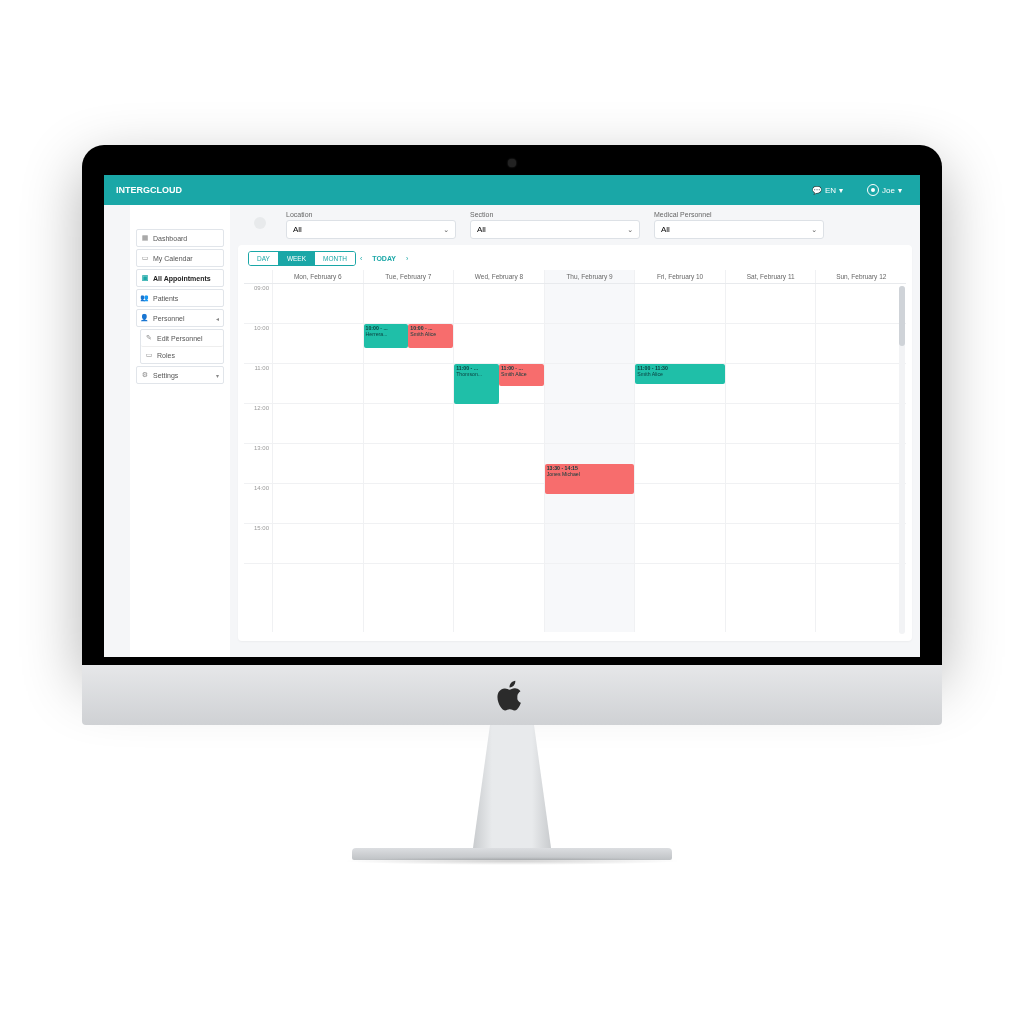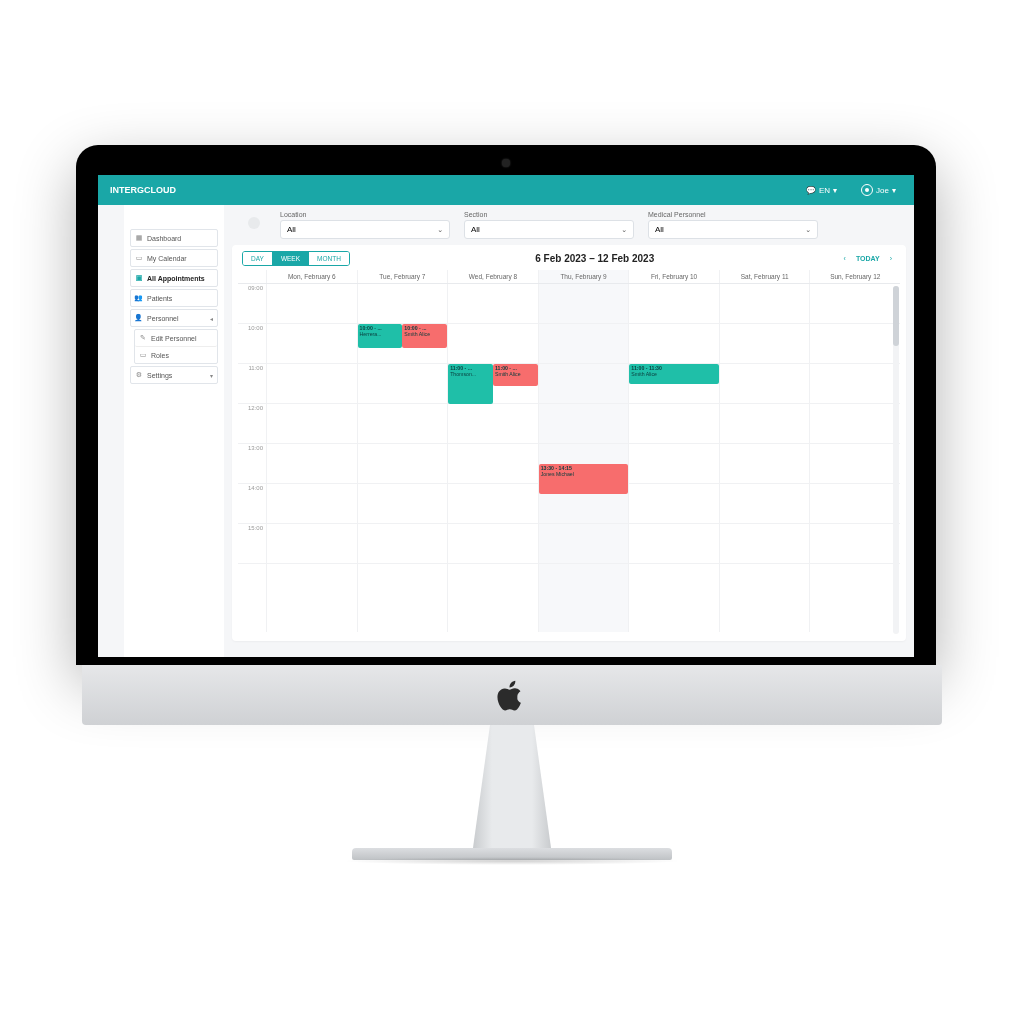--- a/index.html
+++ b/index.html
@@ -6,21 +6,21 @@
 body {
   font-family: -apple-system, BlinkMacSystemFont, "Segoe UI", Arial, sans-serif;
   background: #fff;
   width: 1024px;
   height: 1024px;
   position: relative;
 }
 .monitor {
   position: absolute;
   top: 145px;
-  left: 76px;
+  left: 82px;
   width: 860px;
   height: 520px;
   background: #000;
   border-radius: 22px 22px 0 0;
   padding: 30px 22px 8px 22px;
   box-shadow: 0 20px 60px rgba(0,0,0,0.3);
 }
 .camera {
   position: absolute;
   top: 14px;
@@ -347,21 +347,20 @@
           </div>
         </div>
 
         <div class="cal-card">
           <div class="cal-top">
             <div class="view-switch">
               <div class="view-btn">DAY</div>
               <div class="view-btn active">WEEK</div>
               <div class="view-btn">MONTH</div>
             </div>
-            <div class="cal-title">6 Feb 2023 – 12 Feb 2023</div>
             <div class="cal-nav">
               <span class="cal-nav-btn">‹</span>
               <span class="today-btn">TODAY</span>
               <span class="cal-nav-btn">›</span>
             </div>
           </div>
 
           <div class="cal-grid-wrap">
             <div class="cal-header-row">
               <div class="time-gutter"></div>

